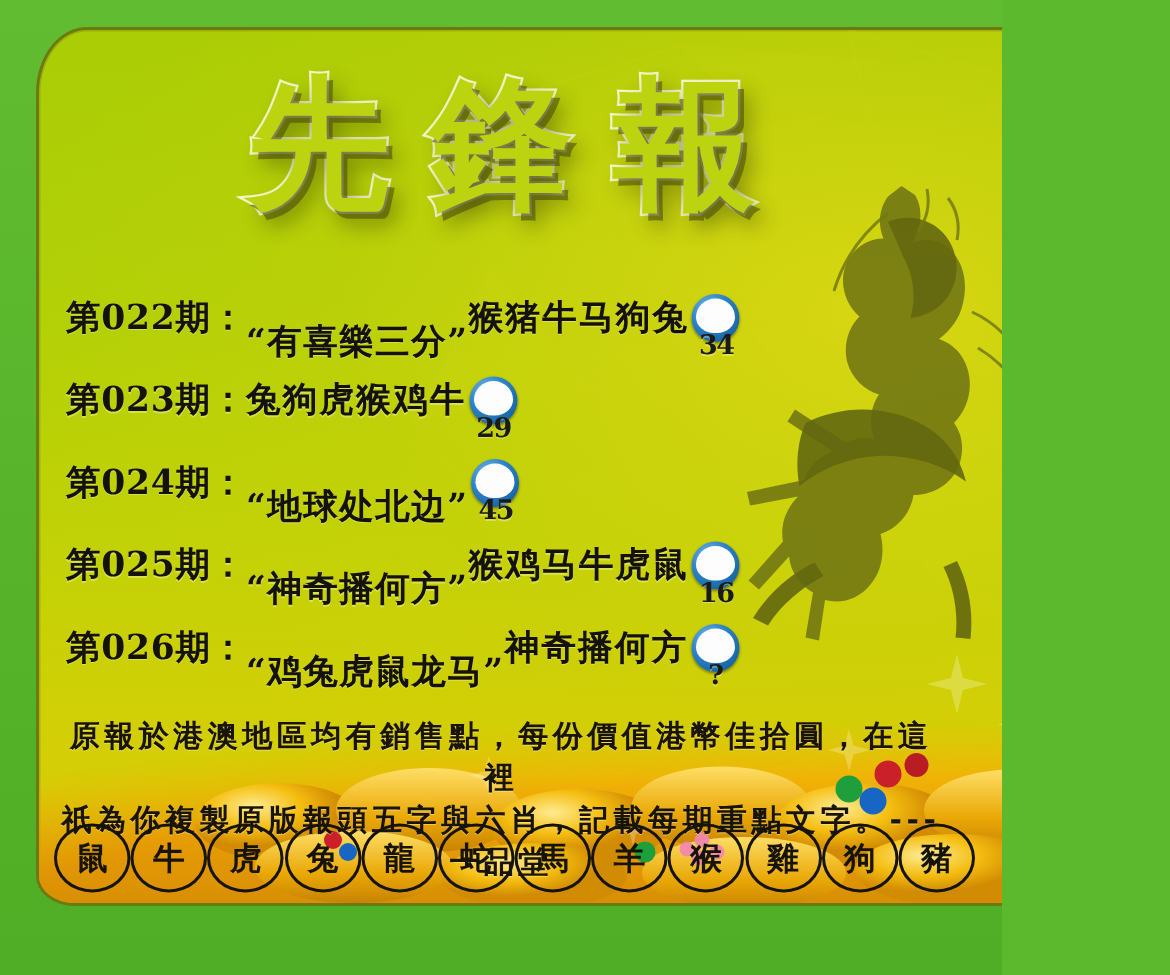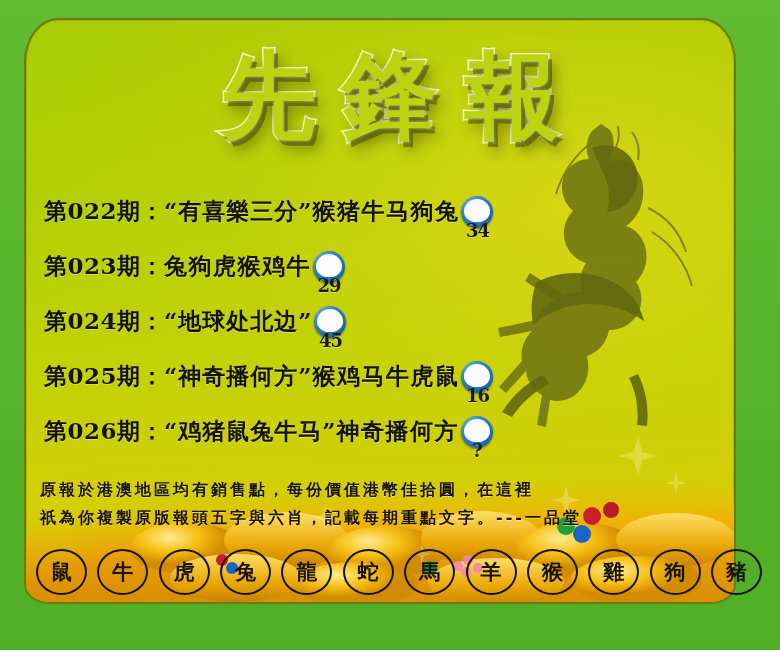--- a/index.html
+++ b/index.html
@@ -2,21 +2,21 @@
 <html><head>
 <meta charset="utf-8">
 <style>
   html,body{margin:0;padding:0;}
   body{
     width:780px;height:650px;overflow:hidden;
     font-family:"DejaVu Sans",sans-serif;
     background:#5cb82c;
   }
   #poster{
-    position:relative;width:780px;height:650px;overflow:hidden;
+    position:relative;width:668px;height:650px;overflow:hidden;
     background:#c2410c;
   }
 
   
   .frame-bg{
     position:absolute;inset:0;
     background:linear-gradient(180deg,#62bc31 0%,#57b42a 55%,#4fae25 100%);
   }
 
   
@@ -71,21 +71,21 @@
   
   .rows{position:absolute;left:44px;top:196px;width:500px;}
   .row{
     height:55px;display:flex;align-items:flex-start;
     font-family:"DejaVu Serif","Liberation Serif",serif;
     font-size:23px;font-weight:bold;color:#14120a;
     white-space:nowrap;
     text-shadow:0 1px 0 rgba(255,255,210,.35);
   }
   .row .issue{letter-spacing:.5px;}
-  .row .phrase{letter-spacing:1px;}
+  .row .phrase{letter-spacing:1px;margin-top:16px;}
   .row .zodiacs{letter-spacing:1.5px;}
 
   
   .ball{
     position:relative;display:inline-block;
     width:32px;height:32px;margin-left:2px;margin-bottom:-6px;
     border-radius:50%;
     background:radial-gradient(circle at 34% 28%, #6fb4e4 0%, #2f86c9 38%, #1765a5 78%, #0f4d82 100%);
     box-shadow:0 1px 2px rgba(0,0,0,.45);
     flex:0 0 auto;
@@ -99,23 +99,23 @@
     position:absolute;left:0;right:0;top:2px;height:24px;
     display:flex;align-items:center;justify-content:center;
     font-family:"DejaVu Serif","Liberation Serif",serif;
     font-size:18px;font-weight:bold;color:#1a1a1a;letter-spacing:-1px;
     z-index:2;
     margin-top:20px;
   }
 
   
   .note{
-    position:absolute;left:40px;right:40px;top:476px;text-align:left;
+    position:absolute;left:40px;right:40px;top:476px;text-align:center;
     font-family:"DejaVu Sans","Liberation Sans",sans-serif;
-    font-weight:bold;font-size:16px;color:#1a1406;
+    font-weight:bold;font-size:20px;color:#1a1406;
     letter-spacing:3px;line-height:28px;
     text-shadow:0 1px 0 rgba(255,240,160,.5);
   }
   .note .l2{letter-spacing:3px;}
 
   
   .zodiac-strip{
     position:absolute;left:36px;right:18px;top:548px;height:48px;
     display:flex;align-items:center;justify-content:space-between;
   }
@@ -262,21 +262,21 @@
       <span class="issue">第025期：</span>
       <span class="phrase">“神奇播何方”</span>
       <span class="zodiacs">猴鸡马牛虎鼠</span>
       <span class="ball">
           <span class="num">16</span>
         </span>
     </div>
 
     <div class="row">
       <span class="issue">第026期：</span>
-      <span class="phrase">“鸡猪鼠兔牛马”</span>
+      <span class="phrase">“鸡兔虎鼠龙马”</span>
       <span class="zodiacs">神奇播何方</span>
       <span class="ball">
           <span class="num">?</span>
         </span>
     </div>
 
   </div>
 
   <div class="note">
     <div class="l1">原報於港澳地區均有銷售點，每份價值港幣佳拾圓，在這裡</div>

